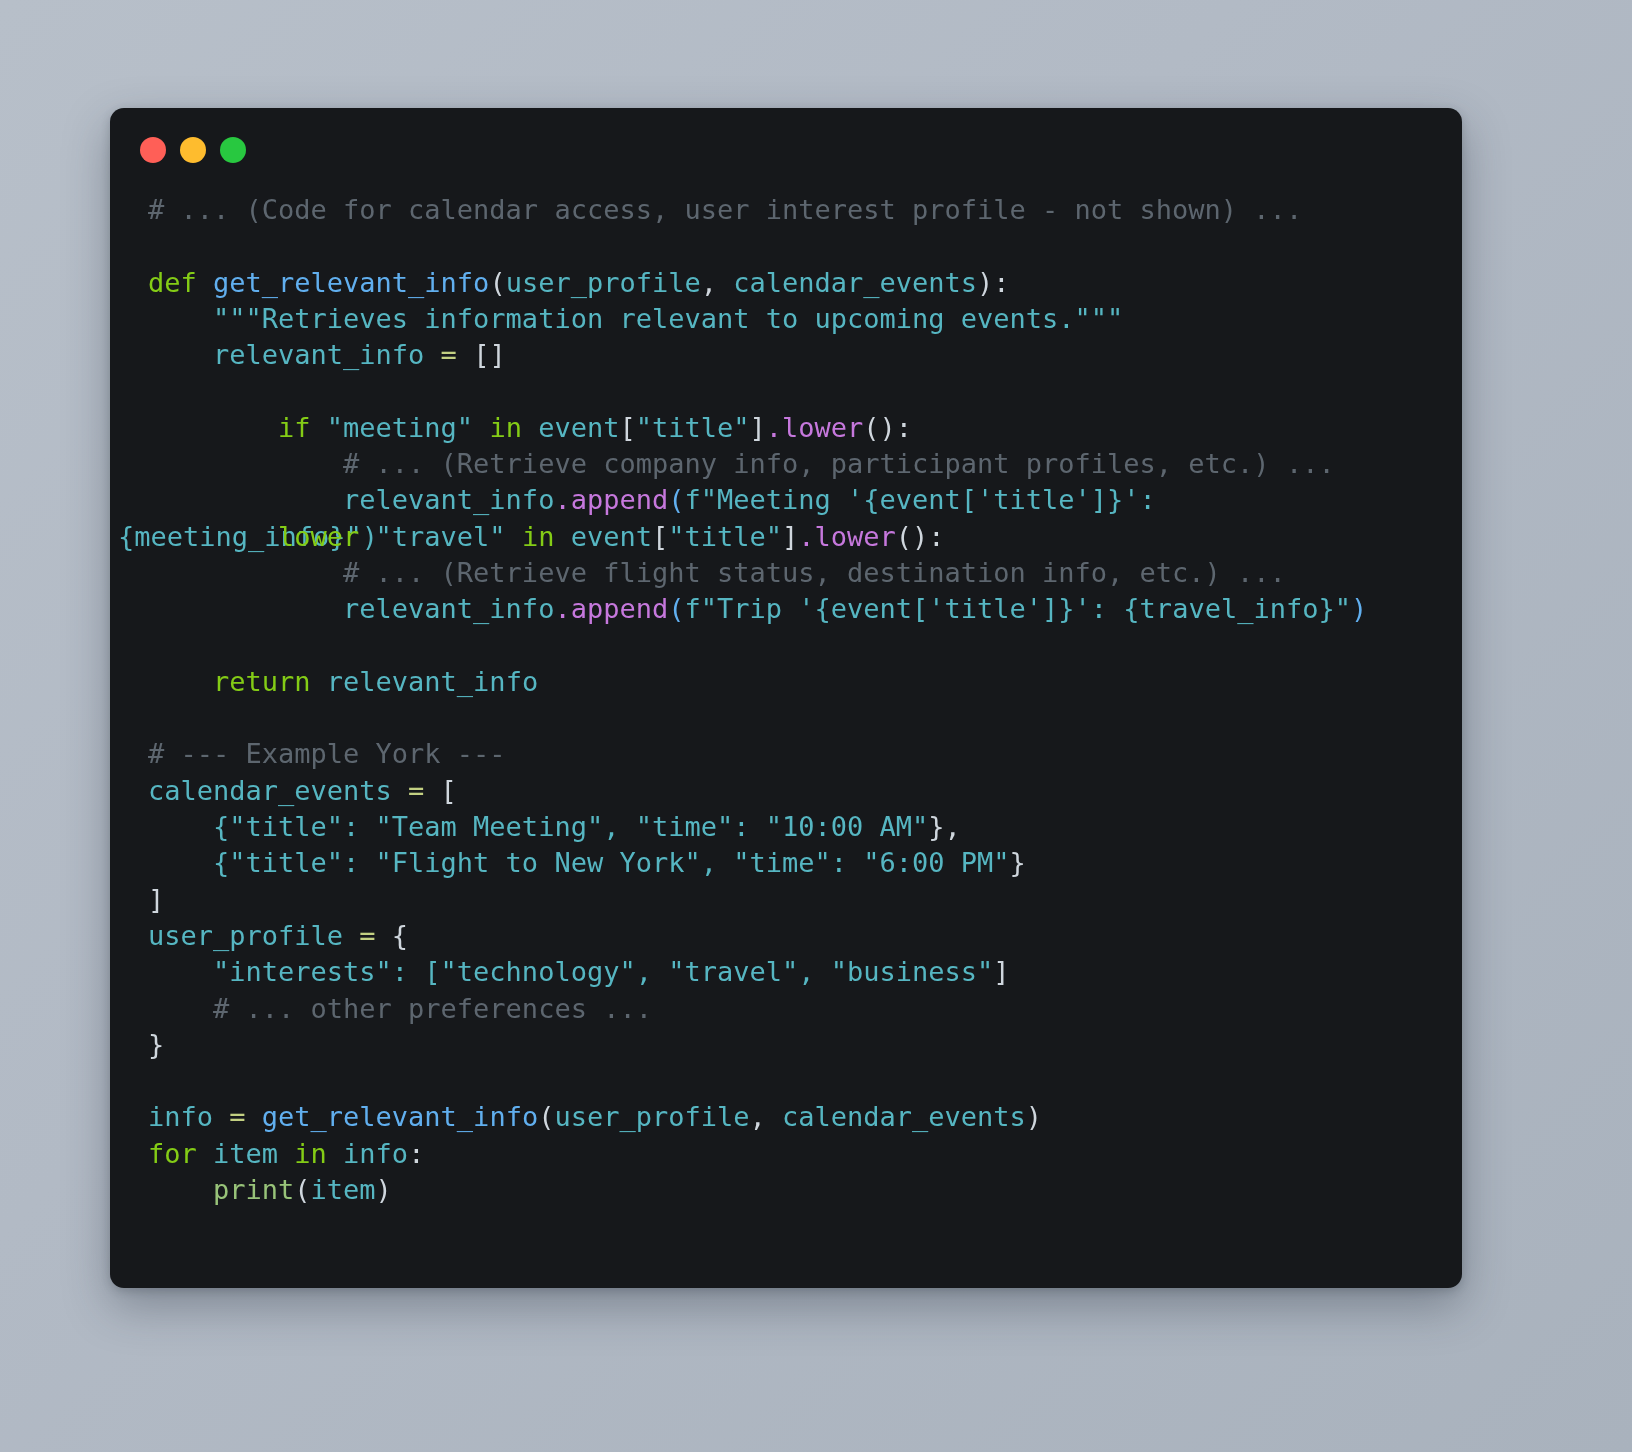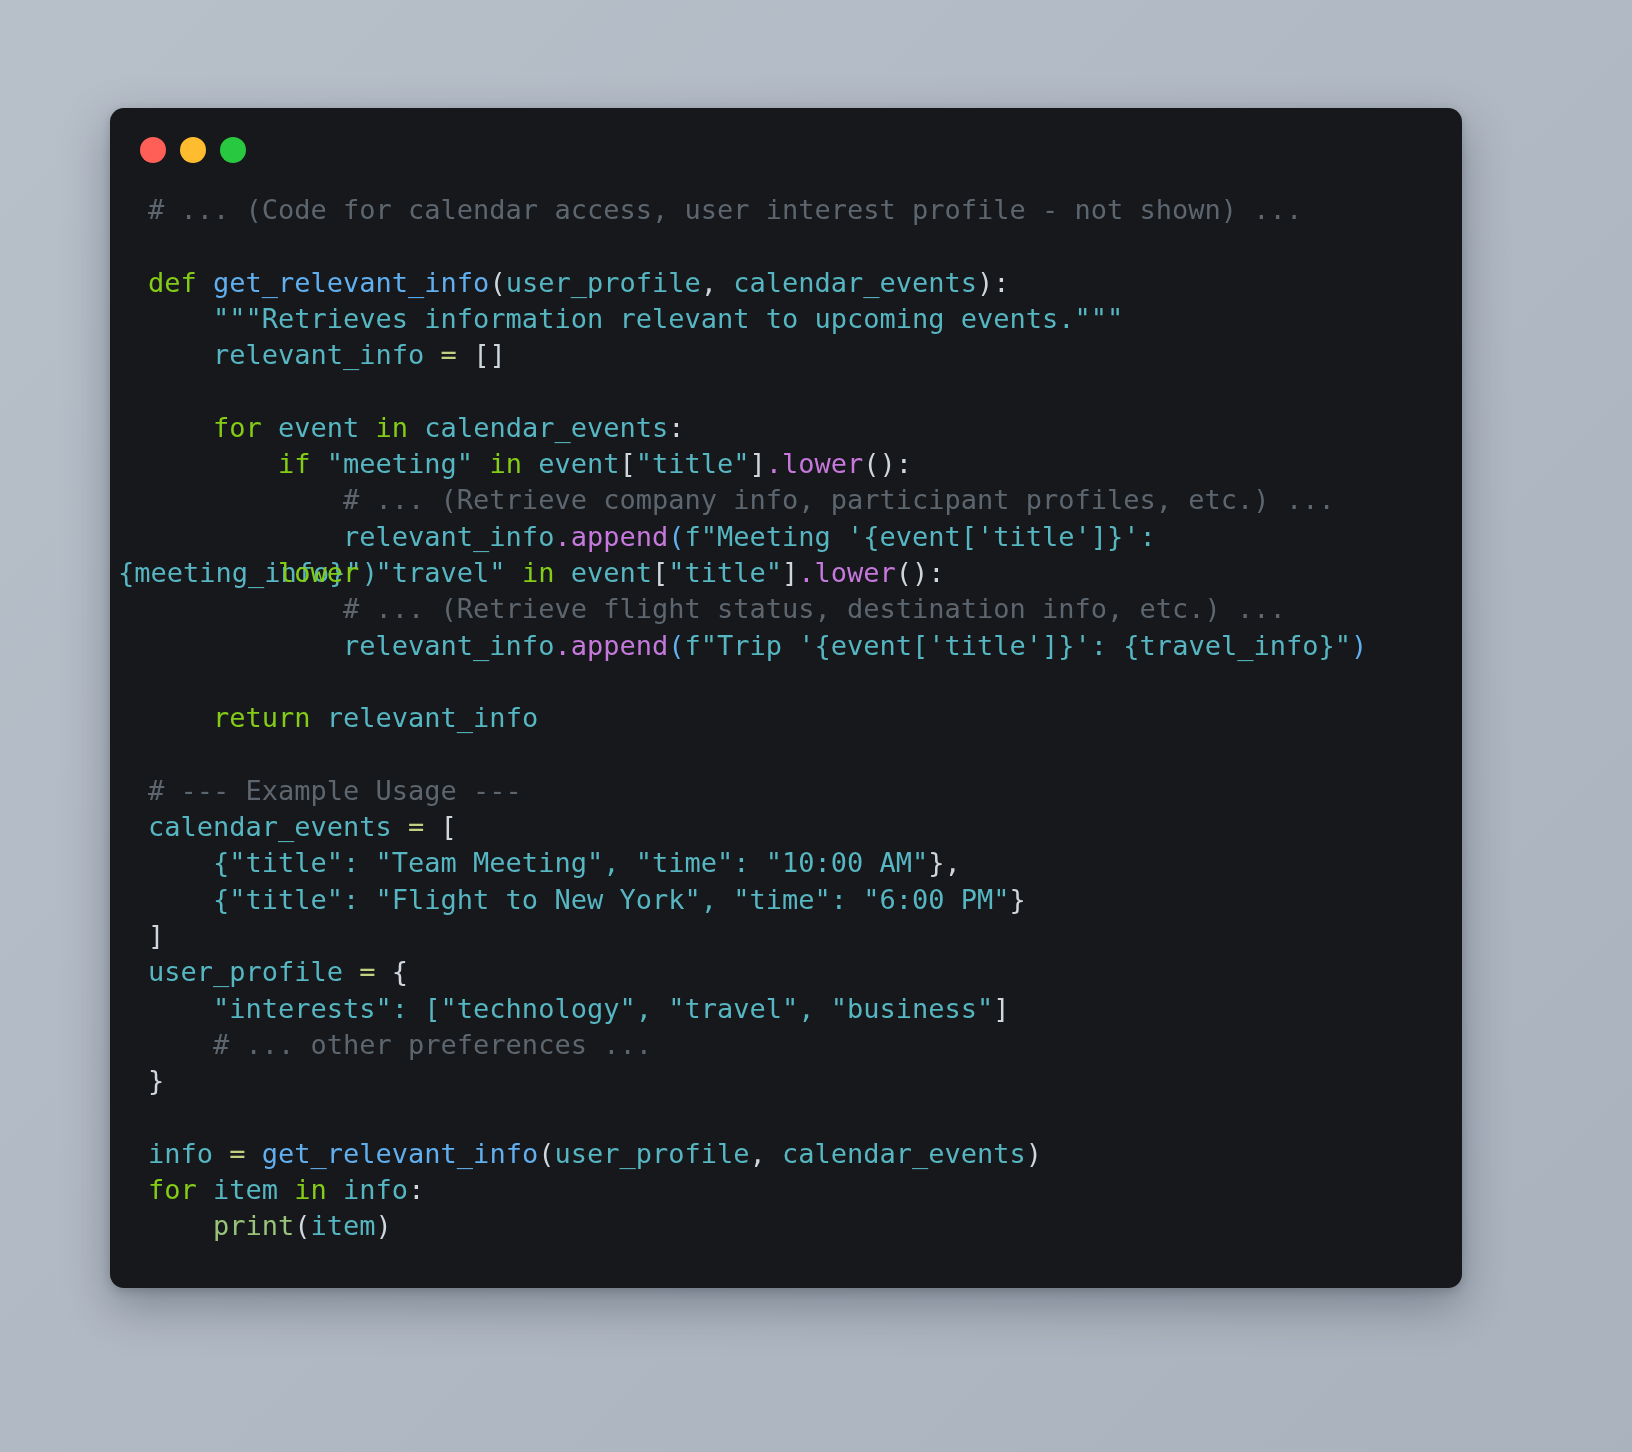--- a/index.html
+++ b/index.html
@@ -88,21 +88,20 @@
       <div class="line blank">&nbsp;</div>
 
       <div class="line"><span class="kw">def</span><span class="fn"> get_relevant_info</span><span class="pn">(</span><span class="id">user_profile</span><span class="pn">, </span><span class="id">calendar_events</span><span class="pn">):</span></div>
 
       <div class="line"><span class="st">    """Retrieves information relevant to upcoming events."""</span></div>
 
       <div class="line"><span class="id">    relevant_info </span><span class="op">=</span><span class="pn"> []</span></div>
 
       <div class="line blank">&nbsp;</div>
 
-      <div class="line"><span class="kw">    for</span><span class="id"> event </span><span class="kw">in</span><span class="id"> calendar_events</span><span class="pn">:</span></div>
 
       <div class="line"><span class="kw">        if</span><span class="st"> "meeting" </span><span class="kw">in</span><span class="id"> event</span><span class="pn">[</span><span class="st">"title"</span><span class="pn">]</span><span class="me">.</span><span class="me">lower</span><span class="pn">():</span></div>
 
       <div class="line"><span class="cm">            # ... (Retrieve company info, participant profiles, etc.) ...</span></div>
 
       <div class="line"><span class="id">            relevant_info</span><span class="me">.</span><span class="me">append</span><span class="fn">(</span><span class="st">f"Meeting '{event['title']}':</span></div>
 
       <div class="overlap">
         <div class="line under"><span class="st">{meeting_info}")</span></div>
         <div class="line over"><span class="kw">        lower</span><span class="st"> "travel" </span><span class="kw">in</span><span class="id"> event</span><span class="pn">[</span><span class="st">"title"</span><span class="pn">]</span><span class="me">.</span><span class="me">lower</span><span class="pn">():</span></div>
@@ -111,21 +110,21 @@
       <div class="line"><span class="cm">            # ... (Retrieve flight status, destination info, etc.) ...</span></div>
 
       <div class="line"><span class="id">            relevant_info</span><span class="me">.</span><span class="me">append</span><span class="fn">(</span><span class="st">f"Trip '{event['title']}': {travel_info}"</span><span class="fn">)</span></div>
 
       <div class="line blank">&nbsp;</div>
 
       <div class="line"><span class="kw">    return</span><span class="id"> relevant_info</span></div>
 
       <div class="line blank">&nbsp;</div>
 
-      <div class="line"><span class="cm"># --- Example Usage ---</span></div>
+      <div class="line"><span class="cm"># --- Example York ---</span></div>
 
       <div class="line"><span class="id">calendar_events </span><span class="op">=</span><span class="pn"> [</span></div>
 
       <div class="line"><span class="st">    {"title": "Team Meeting", "time": "10:00 AM"</span><span class="pn">},</span></div>
 
       <div class="line"><span class="st">    {"title": "Flight to New York", "time": "6:00 PM"</span><span class="pn">}</span></div>
 
       <div class="line"><span class="pn">]</span></div>
 
       <div class="line"><span class="id">user_profile </span><span class="op">=</span><span class="pn"> {</span></div>

